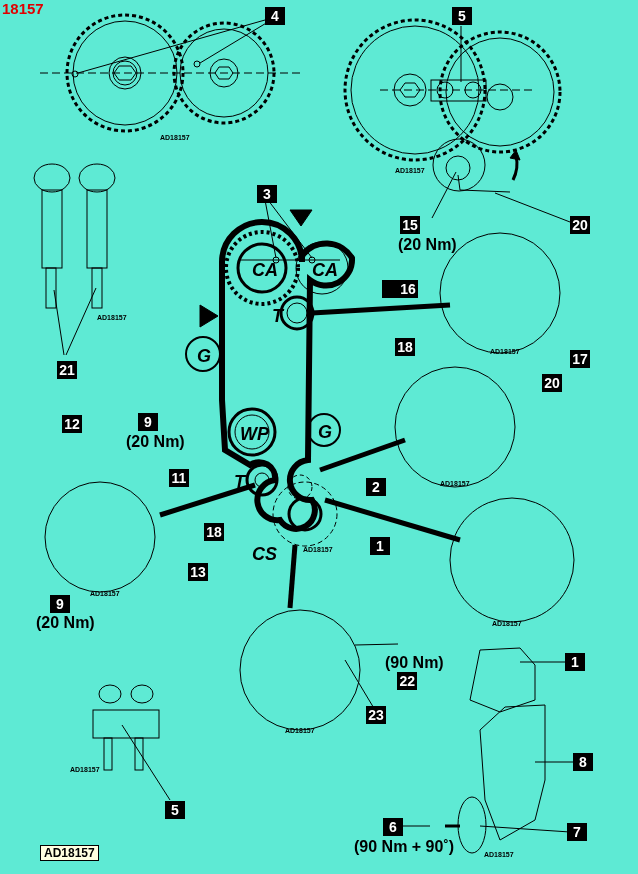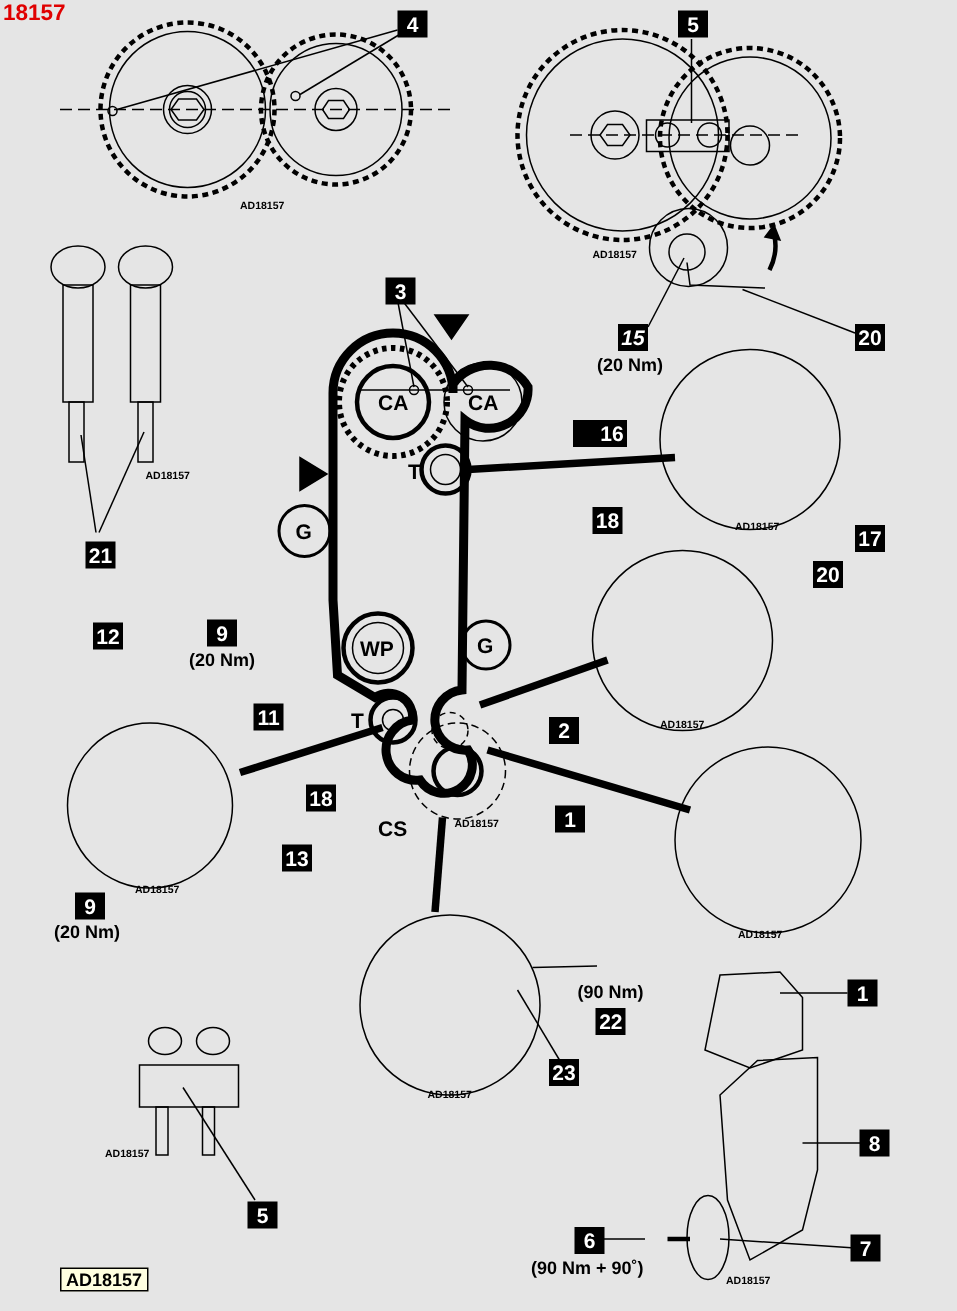--- a/index.html
+++ b/index.html
@@ -1,22 +1,22 @@
 <!DOCTYPE html>
 <html><head>
 <meta charset="utf-8">
 <style>
   html,body{margin:0;padding:0;background:#ffffe0;}
-  #canvas{position:relative;width:638px;height:874px;background:#e5e5e5;overflow:hidden;font-family:"Liberation Sans",sans-serif;}
+  #canvas{position:relative;width:638px;height:874px;background:#5eead4;overflow:hidden;font-family:"Liberation Sans",sans-serif;}
   svg{position:absolute;left:0;top:0;}
   .title{position:absolute;left:2px;top:0px;color:#e00000;font-weight:bold;font-size:15px;}
   .tag{position:absolute;background:#000;color:#fff;font-weight:bold;font-size:14px;text-align:center;line-height:18px;height:18px;padding:0 2px;min-width:16px;}
-  .torque{position:absolute;font-size:12px;font-weight:bold;color:#000;white-space:nowrap;}
+  .torque{position:absolute;font-size:16px;font-weight:bold;color:#000;white-space:nowrap;}
   .code{position:absolute;font-size:7px;font-weight:bold;color:#000;}
-  .lbl{position:absolute;font-size:14px;font-weight:bold;color:#000;}
+  .lbl{position:absolute;font-size:18px;font-weight:bold;color:#000;font-style:italic;}
   .ref-box{position:absolute;left:40px;top:845px;border:1px solid #000;font-size:12px;font-weight:bold;padding:0 3px;background:#ffffe0;}
 </style>
 </head>
 <body>
 
 <div id="canvas">
   <div class="title">18157</div>
 
   <svg width="638" height="874" viewBox="0 0 638 874">
     <defs>
@@ -144,21 +144,21 @@
   <div class="lbl" style="left:272px;top:306px;">T</div>
   <div class="lbl" style="left:197px;top:346px;">G</div>
   <div class="lbl" style="left:240px;top:424px;">WP</div>
   <div class="lbl" style="left:318px;top:422px;">G</div>
   <div class="lbl" style="left:234px;top:472px;">T</div>
   <div class="lbl" style="left:252px;top:520px;margin-top:24px;">CS</div>
 
   <div class="tag" style="left:265px;top:7px;">4</div>
   <div class="tag" style="left:452px;top:7px;">5</div>
   <div class="tag" style="left:570px;top:216px;">20</div>
-  <div class="tag" style="left:412px;top:216px;font-style:italic;">15</div>
+  <div class="tag" style="left:400px;top:216px;">15</div>
   <div class="torque" style="left:398px;top:236px;">(20 Nm)</div>
   <div class="tag" style="left:257px;top:185px;">3</div>
   <div class="tag" style="left:382px;top:280px;padding-left:18px;">16</div>
   <div class="tag" style="left:57px;top:361px;">21</div>
   <div class="tag" style="left:395px;top:338px;">18</div>
   <div class="tag" style="left:570px;top:350px;">17</div>
   <div class="tag" style="left:542px;top:374px;">20</div>
   <div class="tag" style="left:62px;top:415px;">12</div>
   <div class="tag" style="left:138px;top:413px;">9</div>
   <div class="torque" style="left:126px;top:433px;">(20 Nm)</div>

